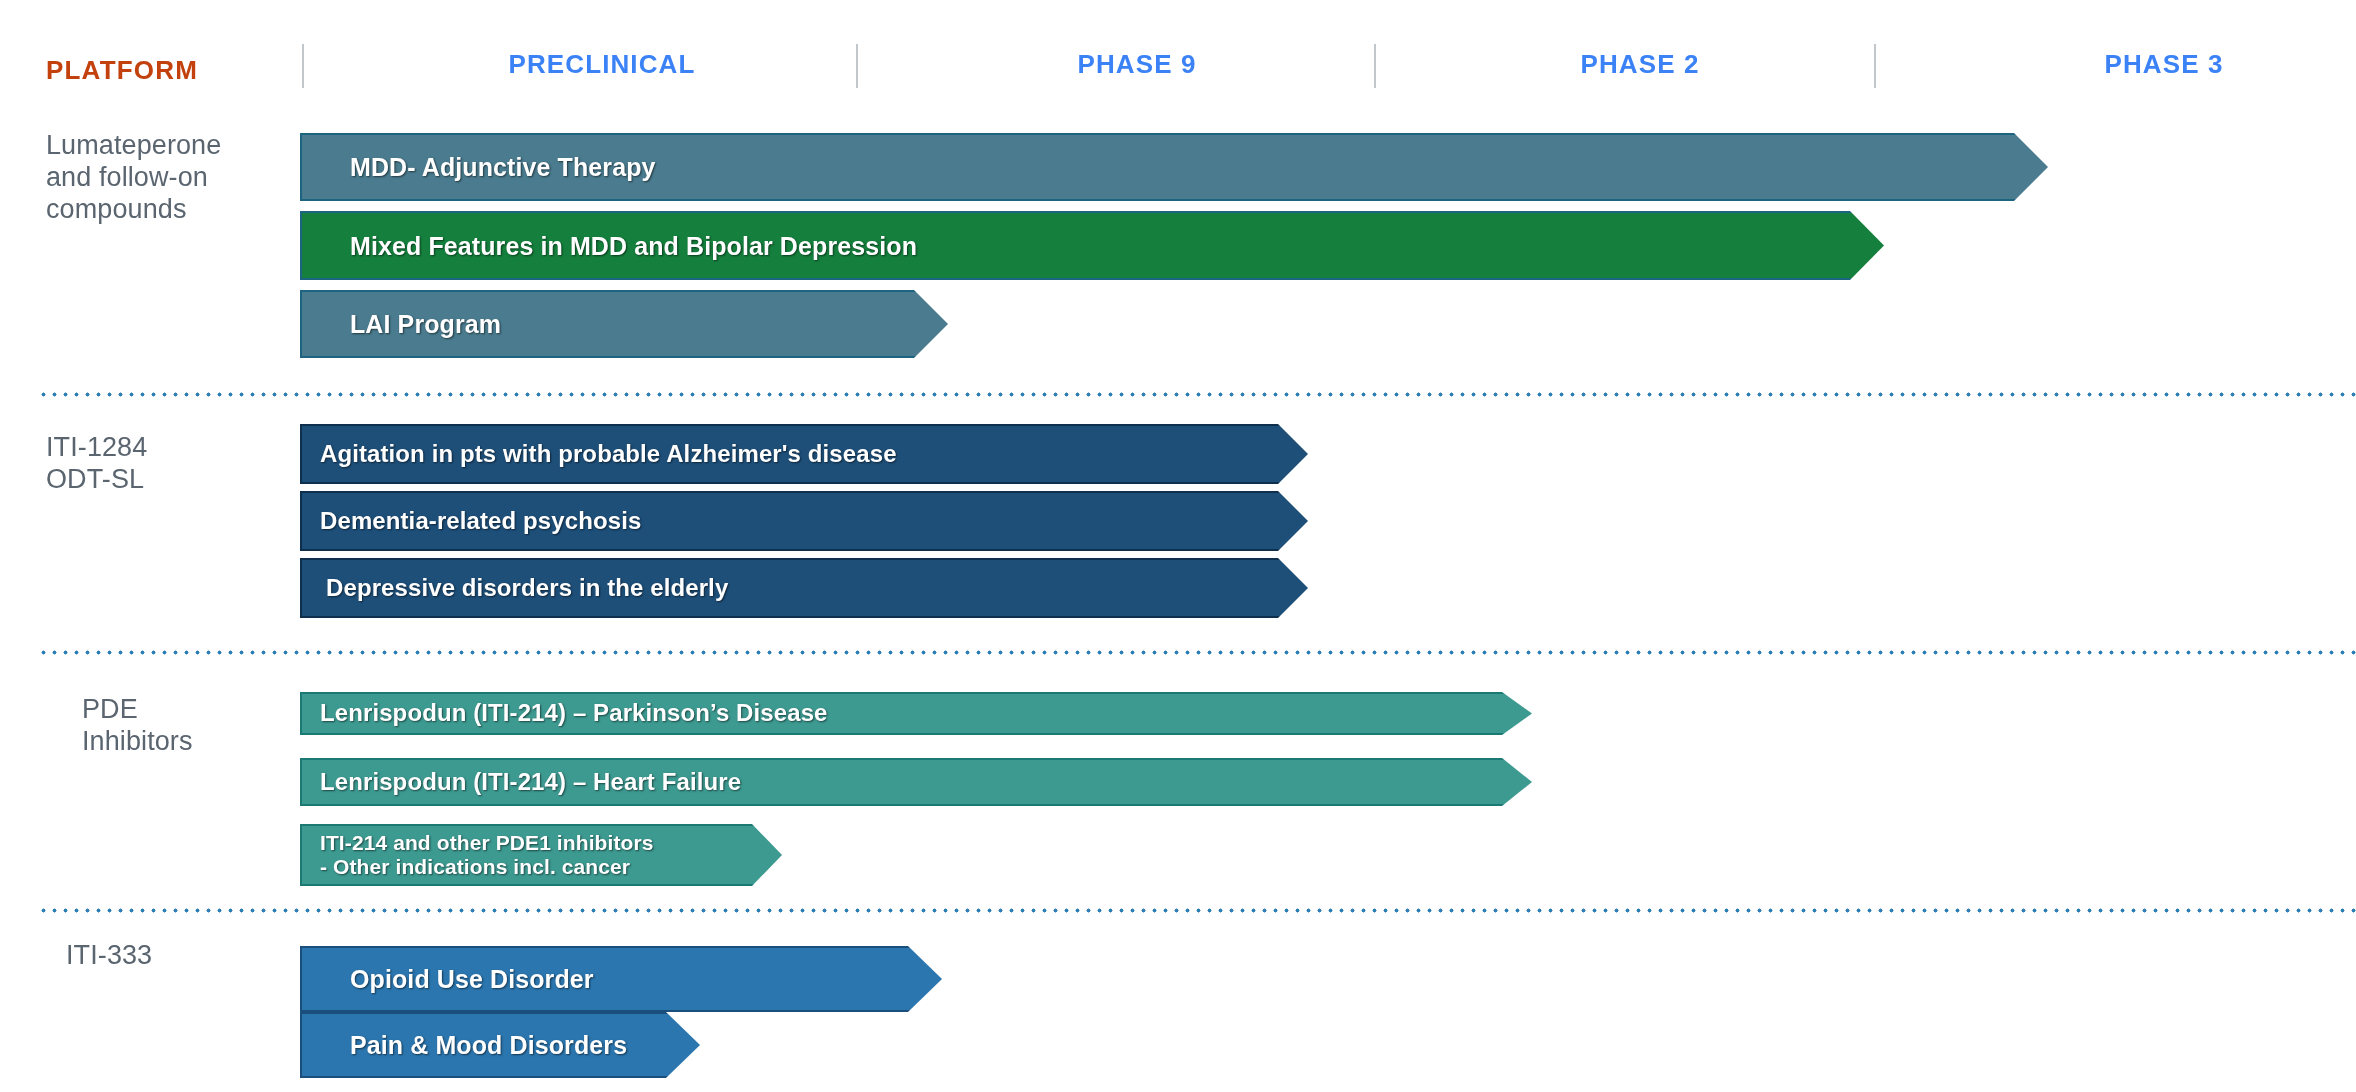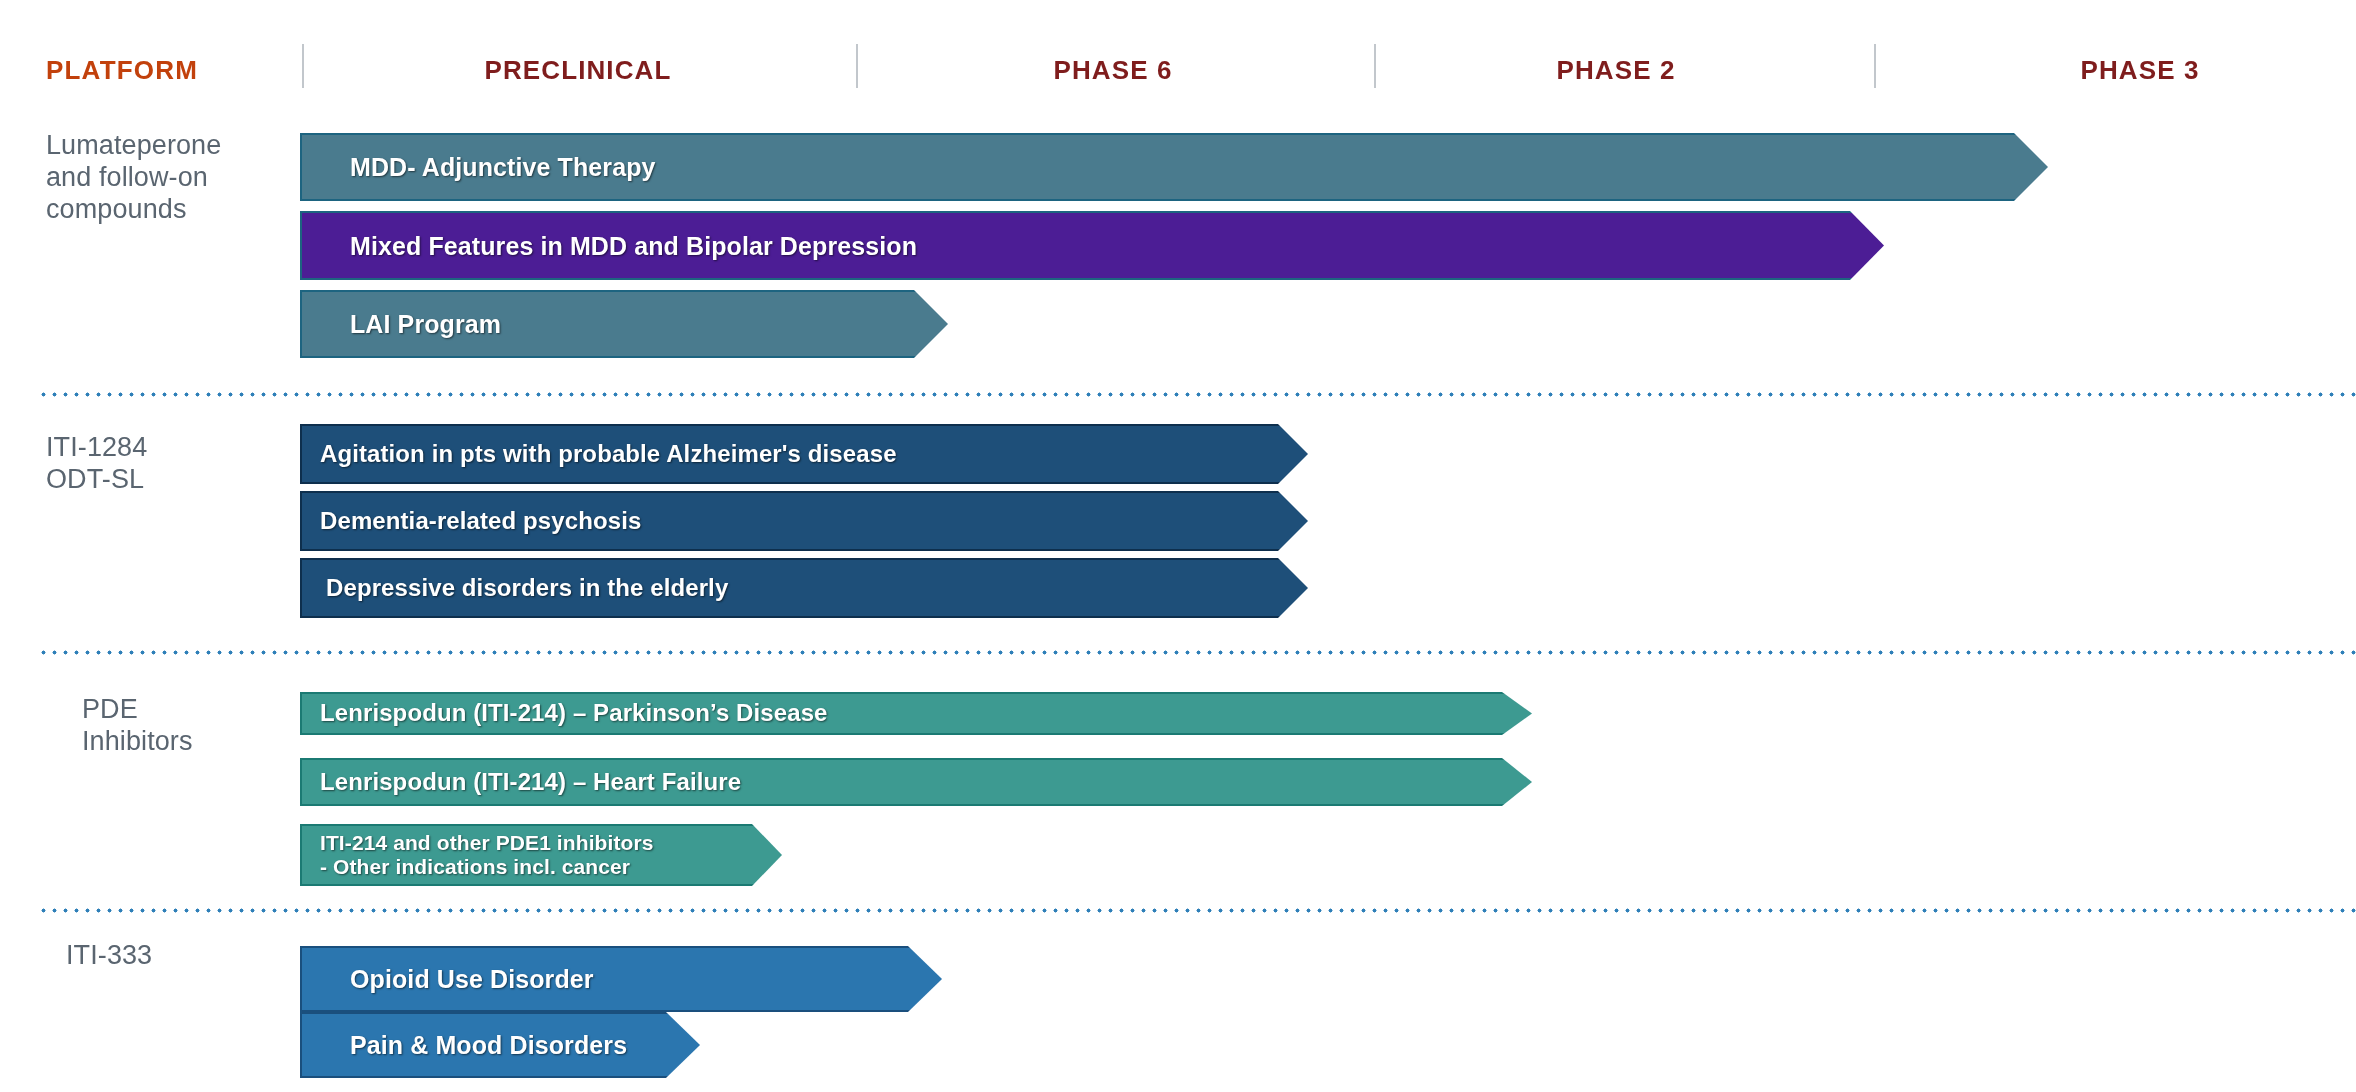--- a/index.html
+++ b/index.html
@@ -34,27 +34,28 @@
     left: 46px;
     top: 55px;
     font-size: 26px;
     font-weight: 700;
     letter-spacing: 1.2px;
     color: #c2410c;
     white-space: nowrap;
   }
   .phase-label {
     position: absolute;
-    top: 55px;
+    top: 49px;
     font-size: 26px;
     font-weight: 600;
     letter-spacing: 1.1px;
-    color: #7f1d1d;
+    color: #3b82f6;
     white-space: nowrap;
     transform: translateX(-50%);
+    margin-left: 24px;
   }
   .header-divider {
     position: absolute;
     top: 44px;
     width: 2px;
     height: 44px;
     background: #c2c7cc;
   }
 
   
@@ -111,33 +112,33 @@
 <div id="pipeline">
 
   <div class="header">
     <div class="platform-title">PLATFORM</div>
     <div id="header-dynamic">
         <div class="header-divider" style="left: 302px;"></div>
         <div class="header-divider" style="left: 856px;"></div>
         <div class="header-divider" style="left: 1374px;"></div>
         <div class="header-divider" style="left: 1874px;"></div>
         <div class="phase-label" style="left: 578px;">PRECLINICAL</div>
-        <div class="phase-label" style="left: 1113px;">PHASE 6</div>
+        <div class="phase-label" style="left: 1113px;">PHASE 9</div>
         <div class="phase-label" style="left: 1616px;">PHASE 2</div>
         <div class="phase-label" style="left: 2140px;">PHASE 3</div>
       </div>
   </div>
 
   <div id="body-dynamic">
       <div class="group-sep" style="top: 392px;"></div>
       <div class="group-label" style="top: 130px;">Lumateperone<br>and follow-on<br>compounds</div>
       <div class="bar arrow-lg" title="MDD- Adjunctive Therapy — PHASE 3" style="left: 300px; top: 133px; width: 1748px; height: 68px; background: rgb(74, 123, 142); border-top: 2px solid rgb(29, 100, 128); border-bottom: 2px solid rgb(29, 100, 128); border-left: 2px solid rgb(29, 100, 128); font-size: 25px;">
         <span class="bar-label">MDD- Adjunctive Therapy</span>
       </div>
-      <div class="bar arrow-lg" title="Mixed Features in MDD and Bipolar Depression — PHASE 2" style="left: 300px; top: 211px; width: 1584px; height: 69px; background: #4c1d95; border-top: 2px solid rgb(29, 100, 128); border-bottom: 2px solid rgb(29, 100, 128); border-left: 2px solid rgb(29, 100, 128); font-size: 25px;">
+      <div class="bar arrow-lg" title="Mixed Features in MDD and Bipolar Depression — PHASE 2" style="left: 300px; top: 211px; width: 1584px; height: 69px; background: #15803d; border-top: 2px solid rgb(29, 100, 128); border-bottom: 2px solid rgb(29, 100, 128); border-left: 2px solid rgb(29, 100, 128); font-size: 25px;">
         <span class="bar-label">Mixed Features in MDD and Bipolar Depression</span>
       </div>
       <div class="bar arrow-lg" title="LAI Program — PRECLINICAL" style="left: 300px; top: 290px; width: 648px; height: 68px; background: rgb(74, 123, 142); border-top: 2px solid rgb(29, 100, 128); border-bottom: 2px solid rgb(29, 100, 128); border-left: 2px solid rgb(29, 100, 128); font-size: 25px;">
         <span class="bar-label">LAI Program</span>
       </div>
       <div class="group-sep" style="top: 650px;"></div>
       <div class="group-label" style="top: 432px;">ITI-1284<br>ODT-SL</div>
       <div class="bar arrow-sm" title="Agitation in pts with probable Alzheimer's disease — PHASE 1" style="left: 300px; top: 424px; width: 1008px; height: 60px; background: rgb(30, 79, 121); border-top: 2px solid rgb(14, 47, 77); border-bottom: 2px solid rgb(14, 47, 77); border-left: 2px solid rgb(14, 47, 77); font-size: 24px;">
         <span class="bar-label">Agitation in pts with probable Alzheimer's disease</span>
       </div>

